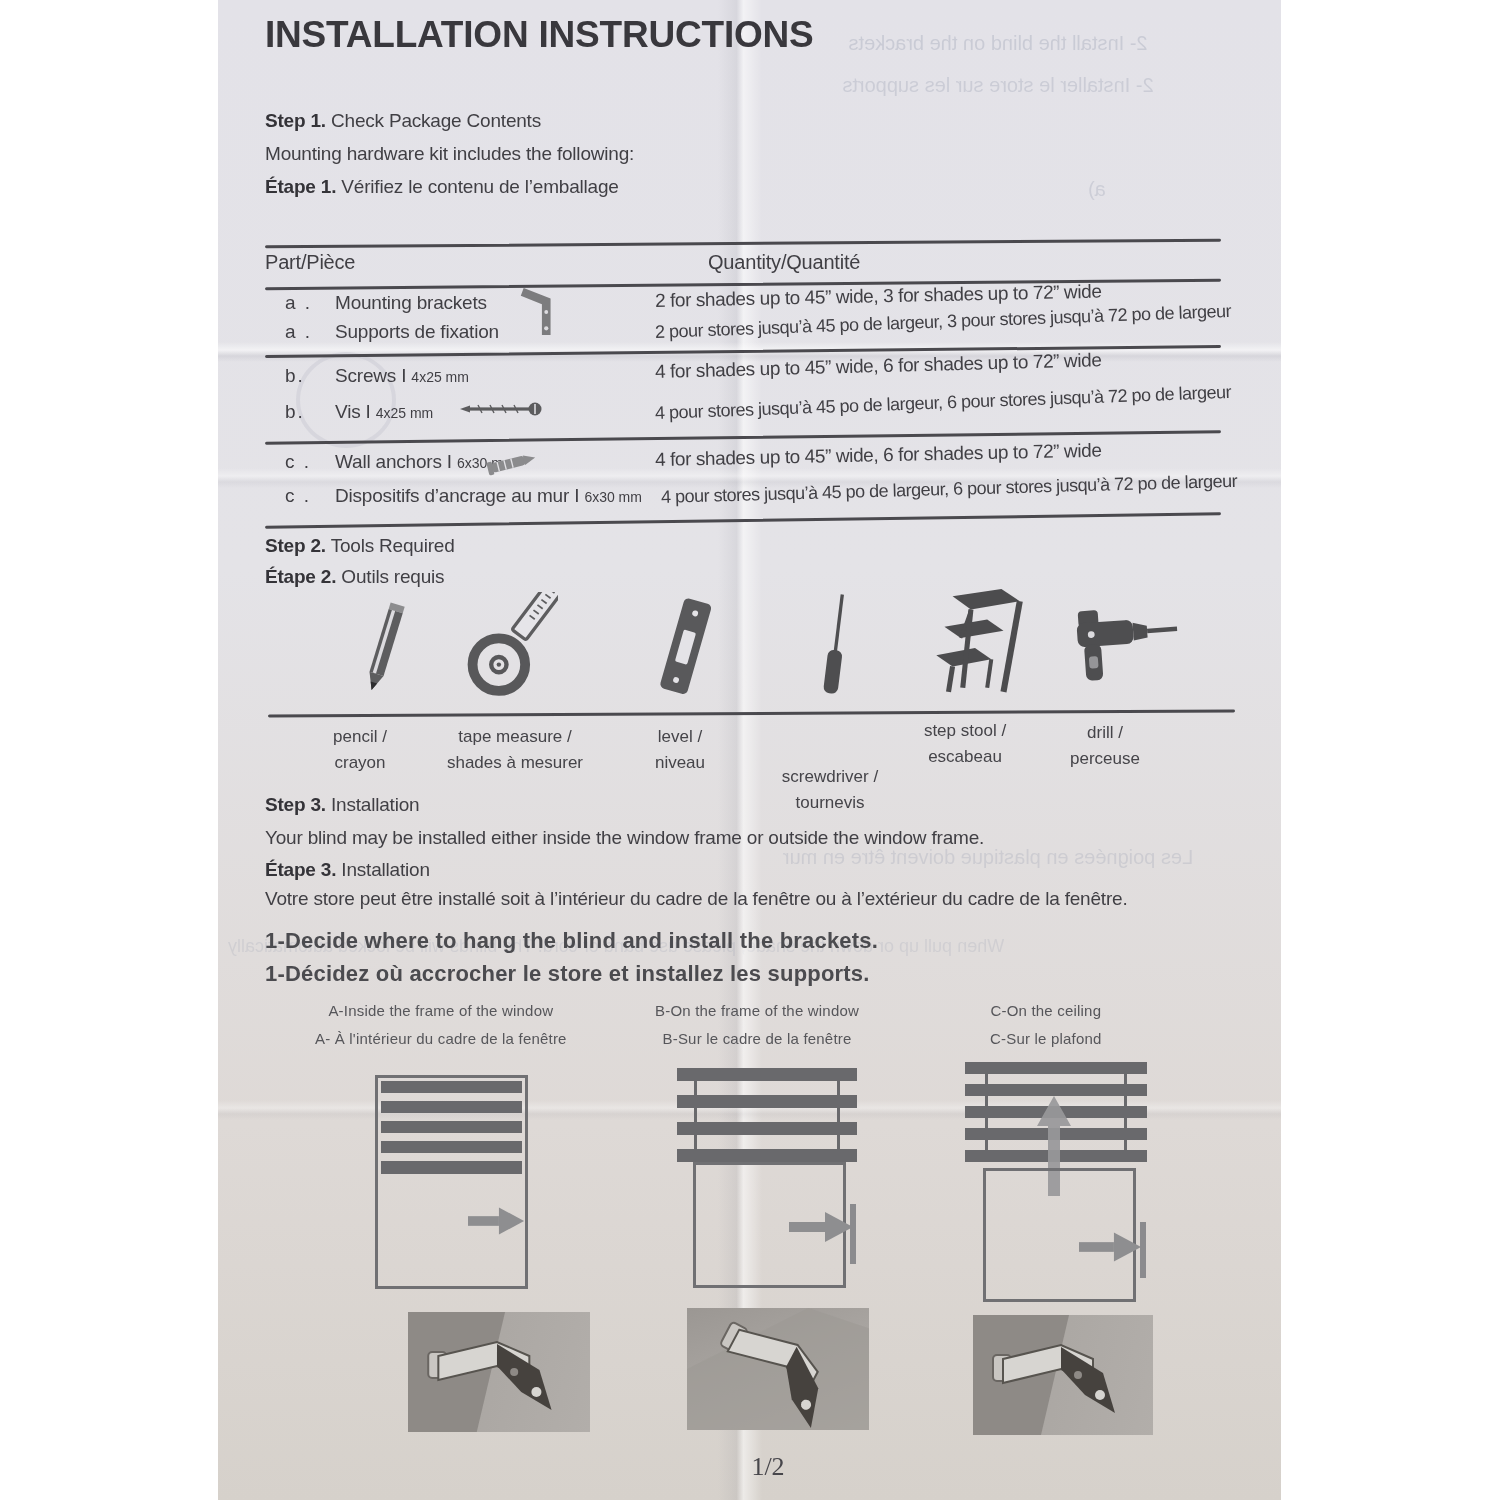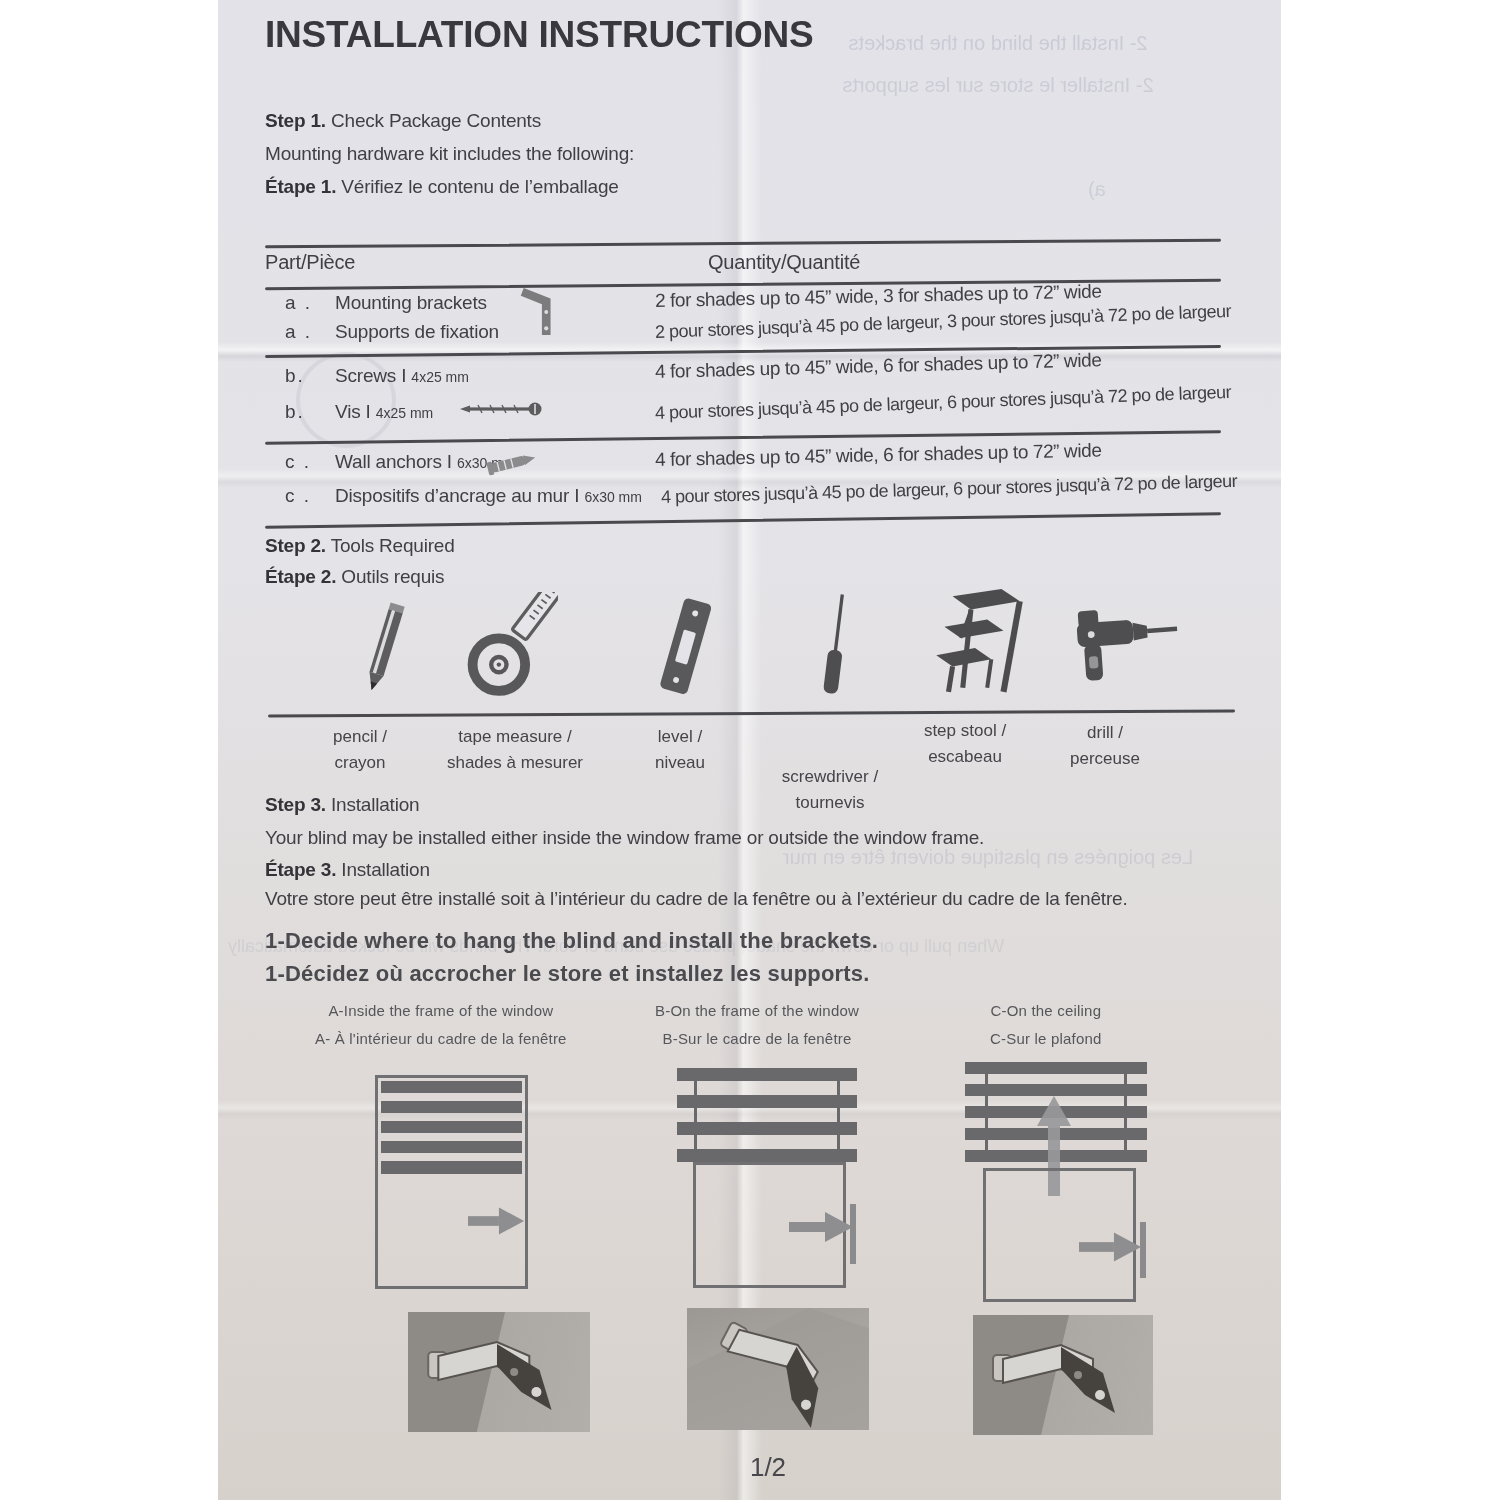--- a/index.html
+++ b/index.html
@@ -326,15 +326,15 @@
     <svg width="180" height="120" viewBox="0 0 180 120" preserveAspectRatio="none">
       <polygon points="0,0 96,0 68,120 0,120" fill="#8e8a86"></polygon>
       <rect x="20" y="40" width="18" height="26" rx="4" fill="#c9c6c2" stroke="#6a6662" stroke-width="2"></rect>
       <polygon points="30,44 88,30 120,44 120,68 88,54 30,68" fill="#d7d5d1" stroke="#57544f" stroke-width="2"></polygon>
       <polygon points="88,32 130,58 142,98 112,80 88,54" fill="#46423e"></polygon>
       <circle cx="127" cy="80" r="5" fill="#d7d5d1"></circle>
       <circle cx="105" cy="60" r="4" fill="#8e8a86"></circle>
     </svg>
   </div>
 
-  <div class="abs pgnum" style="left:200px;top:1452px;width:700px;">1/2</div>
+  <div class="abs pgnum" style="left:200px;top:1452px;width:700px;font-family:Liberation Serif, serif;">1/2</div>
 
 </div>
 
 </body></html>

